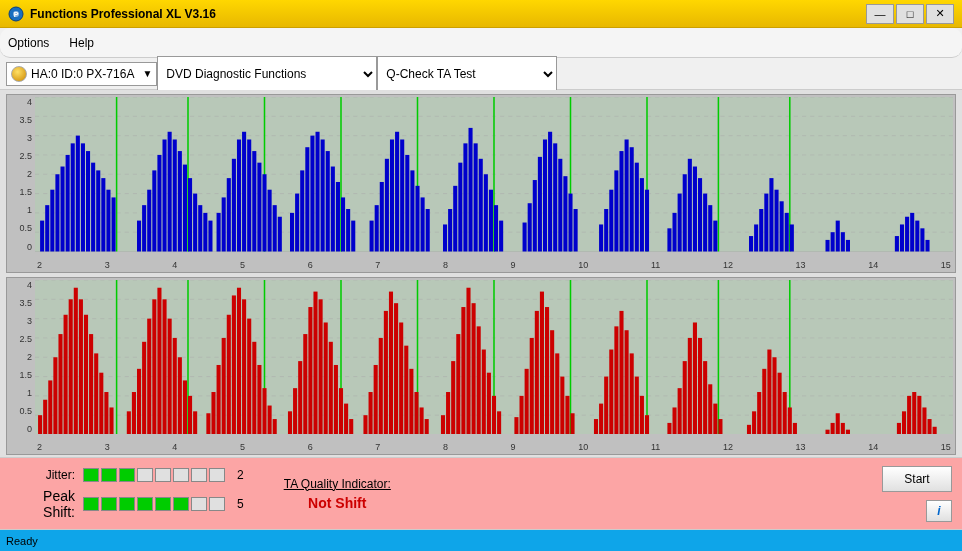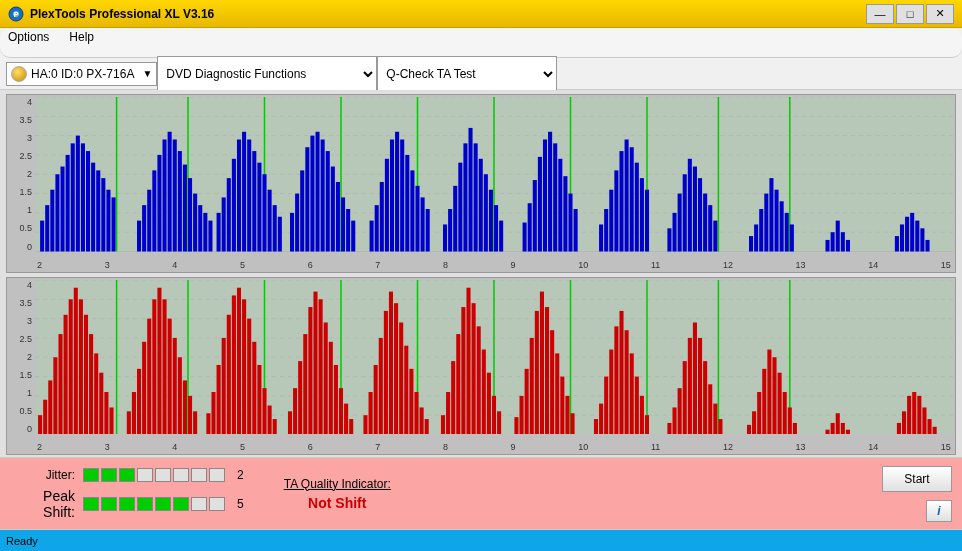--- a/index.html
+++ b/index.html
@@ -44,20 +44,21 @@
       display: flex;
       align-items: center;
       justify-content: center;
       font-size: 11px;
     }
     
     #menu-bar {
       background: #f5f5f5;
       height: 30px;
       display: flex;
+      align-items: center;
       padding: 0 4px;
       border-bottom: 1px solid #ccc;
       gap: 12px;
       border-radius: 10px;
     }
     .menu-item {
       font-size: 12px;
       cursor: pointer;
       padding: 2px 4px;
     }
@@ -245,21 +246,21 @@
 
 <div id="app-wrapper">
 
   <div id="title-bar">
     <div id="title-bar-left">
       <svg width="16" height="16" viewBox="0 0 16 16">
         <circle cx="8" cy="8" r="7" fill="#1a6fbf" stroke="#0a3f7f" stroke-width="1"></circle>
         <circle cx="8" cy="8" r="3" fill="#fff" opacity="0.5"></circle>
         <text x="8" y="11" text-anchor="middle" font-size="7" fill="#fff" font-weight="bold">P</text>
       </svg>
-      <span id="title-text">PlexTools Professional XL V3.16</span>
+      <span id="title-text">Functions Professional XL V3.16</span>
     </div>
     <div id="title-controls">
       <button class="title-btn">—</button>
       <button class="title-btn">□</button>
       <button class="title-btn">✕</button>
     </div>
   </div>
 
   <div id="menu-bar">
     <span class="menu-item">Options</span>

